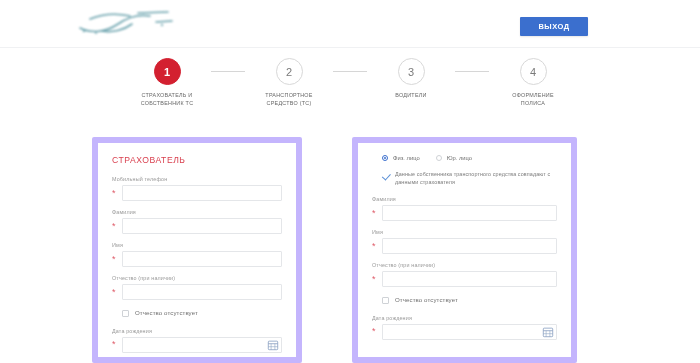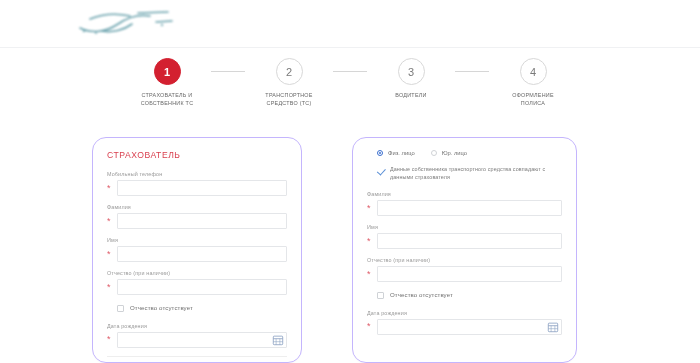--- a/index.html
+++ b/index.html
@@ -105,22 +105,22 @@
     height: 1px;
     background: #d6d6d6;
     margin-top: 13px;
   }
 
   
   .card {
     position: absolute;
     top: 137px;
     background: #ffffff;
-    border: 1px solid #c4b5fd;
-    border-radius: 14px;
+    border: 6px solid #c4b5fd;
+    border-radius: 2px;
     padding: 12px 14px 0 14px;
     overflow: hidden;
     box-shadow: 0 1px 1px rgba(0,0,0,.02);
   }
   .card-left  { left: 92px;  width: 210px; height: 226px; }
   .card-right { left: 352px; width: 225px; height: 226px; }
 
   .card-title {
     color: #d9404f;
     font-size: 8.6px;
@@ -253,20 +253,21 @@
         <path d="M66 9 L96 8"></path>
         <path d="M84 18 L100 17"></path>
       </g>
       <g fill="#2e7d8c" opacity=".8">
         <circle cx="12" cy="27" r="1.3"></circle>
         <circle cx="24" cy="29" r="1.1"></circle>
         <circle cx="90" cy="21" r="1.2"></circle>
       </g>
     </svg>
   </div>
+  <button class="exit-button">ВЫХОД</button>
 </div>
 
 <div class="stepper">
   <div class="step active">
     <div class="step-circle">1</div>
     <div class="step-label">СТРАХОВАТЕЛЬ И
 СОБСТВЕННИК ТС</div>
   </div>
   <div class="step-connector"></div>
   <div class="step">

